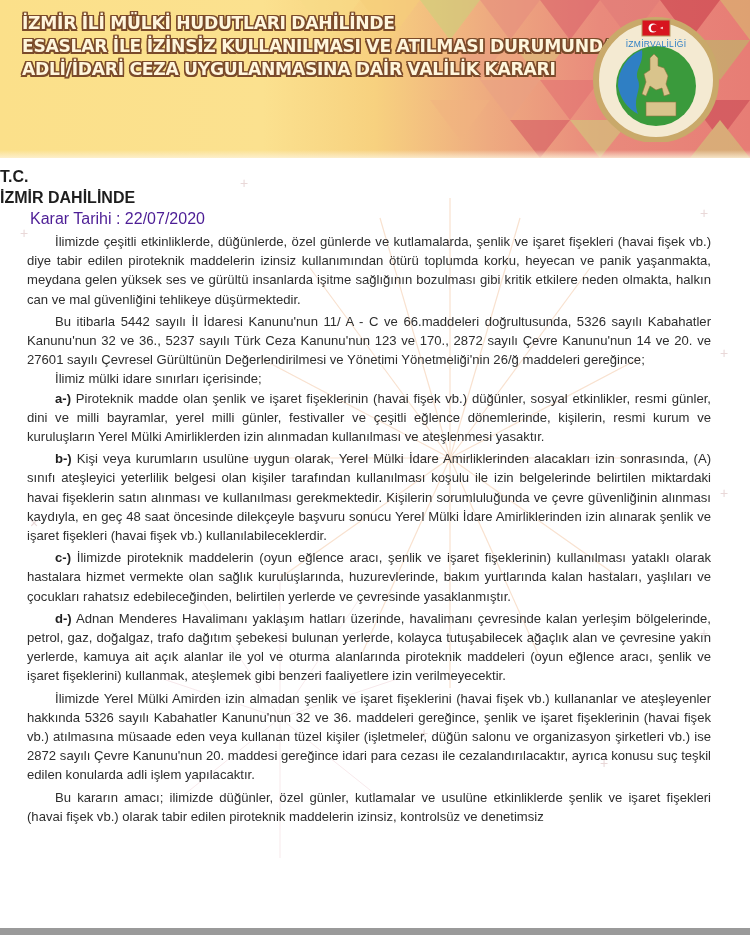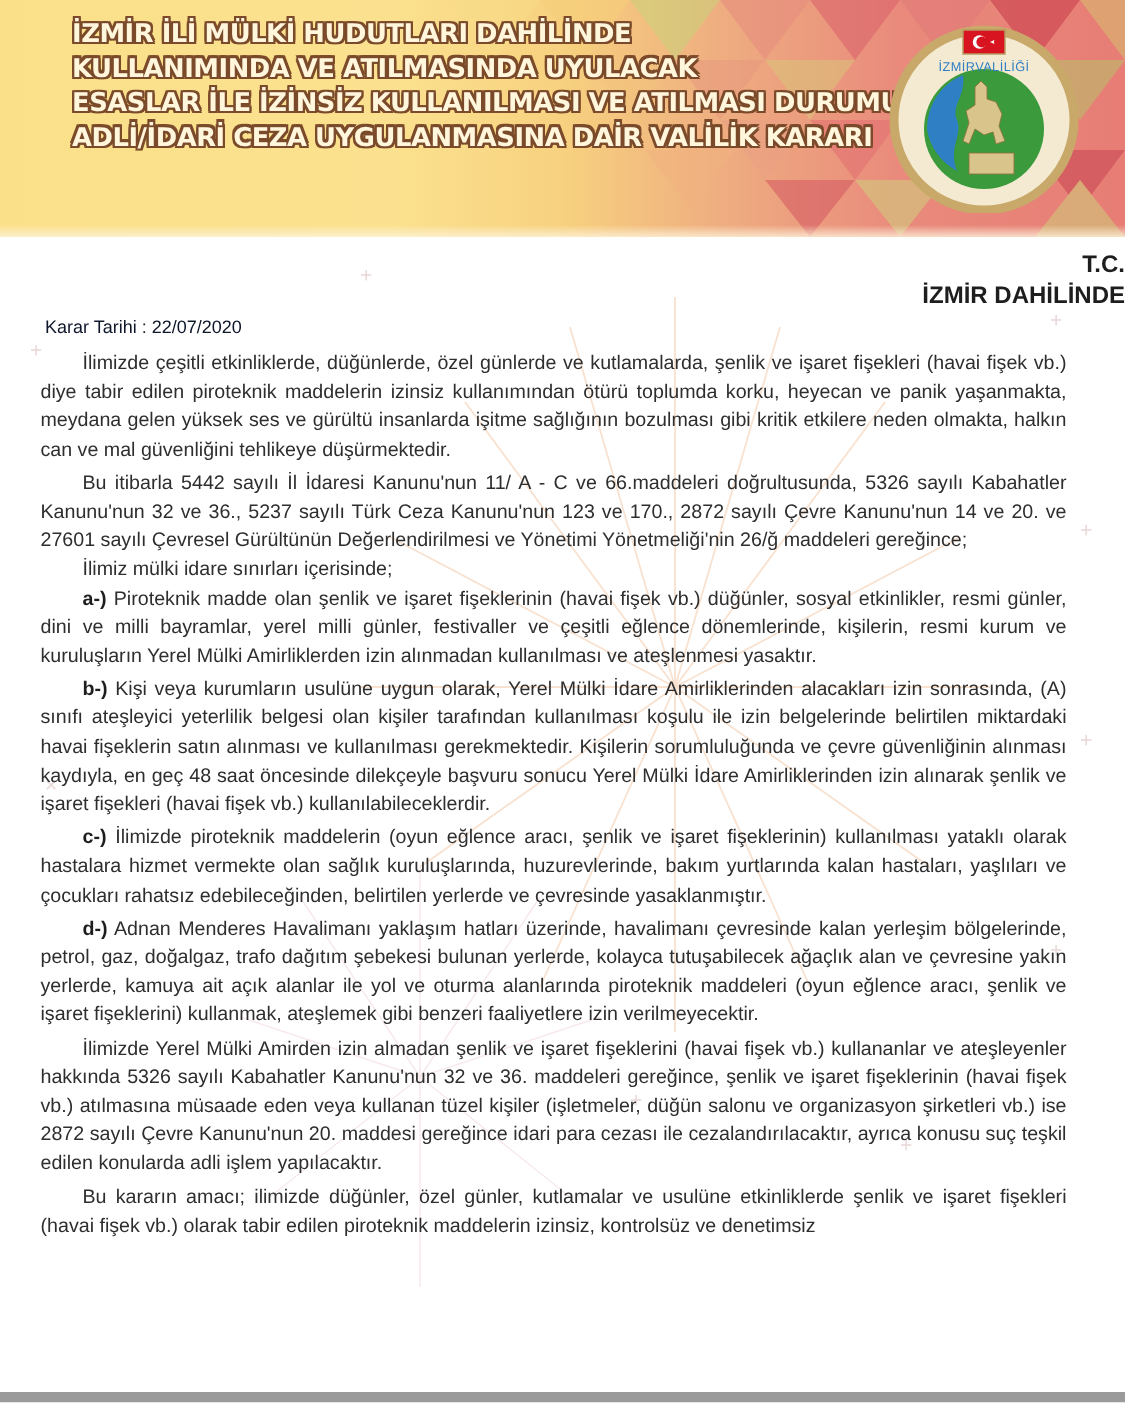--- a/index.html
+++ b/index.html
@@ -1,30 +1,30 @@
 <!DOCTYPE html>
 <html><head>
 <meta charset="utf-8">
 <style>
   html,body{margin:0;padding:0;}
   body{width:750px;height:935px;overflow:hidden;background:#fff;position:relative;font-family:"Liberation Sans",sans-serif;color:#2b2b2b;}
   .header{position:absolute;left:0;top:0;width:750px;height:158px;overflow:hidden;
     background:linear-gradient(90deg,#fbe08a 0%,#fbe18f 35%,#f7d17f 50%,#eeab80 65%,#e98a7c 80%,#e77d75 100%);}
   .mosaic{position:absolute;left:0;top:0;width:750px;height:158px;}
   .header-bottom{position:absolute;left:0;top:150px;width:750px;height:10px;background:linear-gradient(180deg,rgba(255,255,255,0) 0%,#fdf3dc 100%);}
-  .title{position:absolute;left:22px;top:12px;width:560px;margin-left:26px;}
+  .title{position:absolute;left:22px;top:12px;width:560px;}
   .title-line{display:block;font-family:"DejaVu Sans",sans-serif;font-weight:bold;font-size:17.2px;line-height:23px;letter-spacing:-0.3px;
     color:#fff6dc;text-transform:uppercase;white-space:nowrap;
     text-shadow:-1.5px -1.5px 0 #7a4a2a,1.5px -1.5px 0 #7a4a2a,-1.5px 1.5px 0 #7a4a2a,1.5px 1.5px 0 #7a4a2a,0 1.5px 0 #7a4a2a,0 -1.5px 0 #7a4a2a,1.5px 0 0 #7a4a2a,-1.5px 0 0 #7a4a2a;}
   .logo{position:absolute;left:592px;top:14px;width:128px;height:128px;}
   .fireworks{position:absolute;left:0;top:158px;width:750px;height:777px;pointer-events:none;}
-  .center-head{position:absolute;left:0;top:166px;width:750px;text-align:right;}
+  .center-head{position:absolute;left:0;top:166px;width:750px;text-align:left;}
   .center-head div{font-family:"Liberation Sans",sans-serif;font-weight:bold;font-size:16px;line-height:21px;color:#1e1e1e;}
   .meta{position:absolute;left:30px;top:208px;}
-  .meta div{font-size:12px;line-height:21px;color:#0f172a;white-space:pre;}
+  .meta div{font-size:16px;line-height:21px;color:#4c1d95;white-space:pre;}
   .body{position:absolute;left:27px;top:232px;width:696px;font-size:13.1px;line-height:19.2px;color:#2e2e2e;text-align:justify;}
   .body p{margin:0 12px 3px 0;text-indent:28px;}
   .body p.nogap{margin-bottom:0;}
   .body b{color:#1e1e1e;}
   .bottom-line{position:absolute;left:0;top:928px;width:750px;height:7px;background:#9a9a9a;}
 </style>
 </head>
 <body>
 
 <div class="header">
@@ -47,21 +47,20 @@
       <polygon points="690,40 750,40 720,80" fill="#b7c26a"></polygon>
       <polygon points="690,100 750,100 720,140" fill="#c84452"></polygon>
       <polygon points="720,120 750,158 690,158" fill="#cfcf7a"></polygon>
       <polygon points="430,100 490,100 460,140" fill="#f1b380"></polygon>
       <polygon points="300,0 360,0 330,40" fill="#f8dc88"></polygon>
     </g>
   </svg>
 
   <div class="title">
     <span class="title-line">İZMİR İLİ MÜLKİ HUDUTLARI DAHİLİNDE</span>
-    <span class="title-line">KULLANIMINDA VE ATILMASINDA UYULACAK</span>
     <span class="title-line">ESASLAR İLE İZİNSİZ KULLANILMASI VE ATILMASI DURUMUNDA</span>
     <span class="title-line">ADLİ/İDARİ CEZA UYGULANMASINA DAİR VALİLİK KARARI</span>
   </div>
 
   <svg class="logo" viewBox="0 0 128 128">
     <circle cx="64" cy="66" r="60" fill="#f4ead2" stroke="#c9a96a" stroke-width="6"></circle>
     <circle cx="64" cy="72" r="40" fill="#3a9a3c"></circle>
     <path d="M26,72 A38,38 0 0 1 50,36 C52,50 42,56 46,66 C50,76 40,84 46,100 A38,38 0 0 1 26,72 Z" fill="#2f7fc4"></path>
     <rect x="50" y="6" width="28" height="16" fill="#d7141f" stroke="#b89a62" stroke-width="1"></rect>
     <circle cx="61" cy="14" r="4.5" fill="#fff"></circle>

